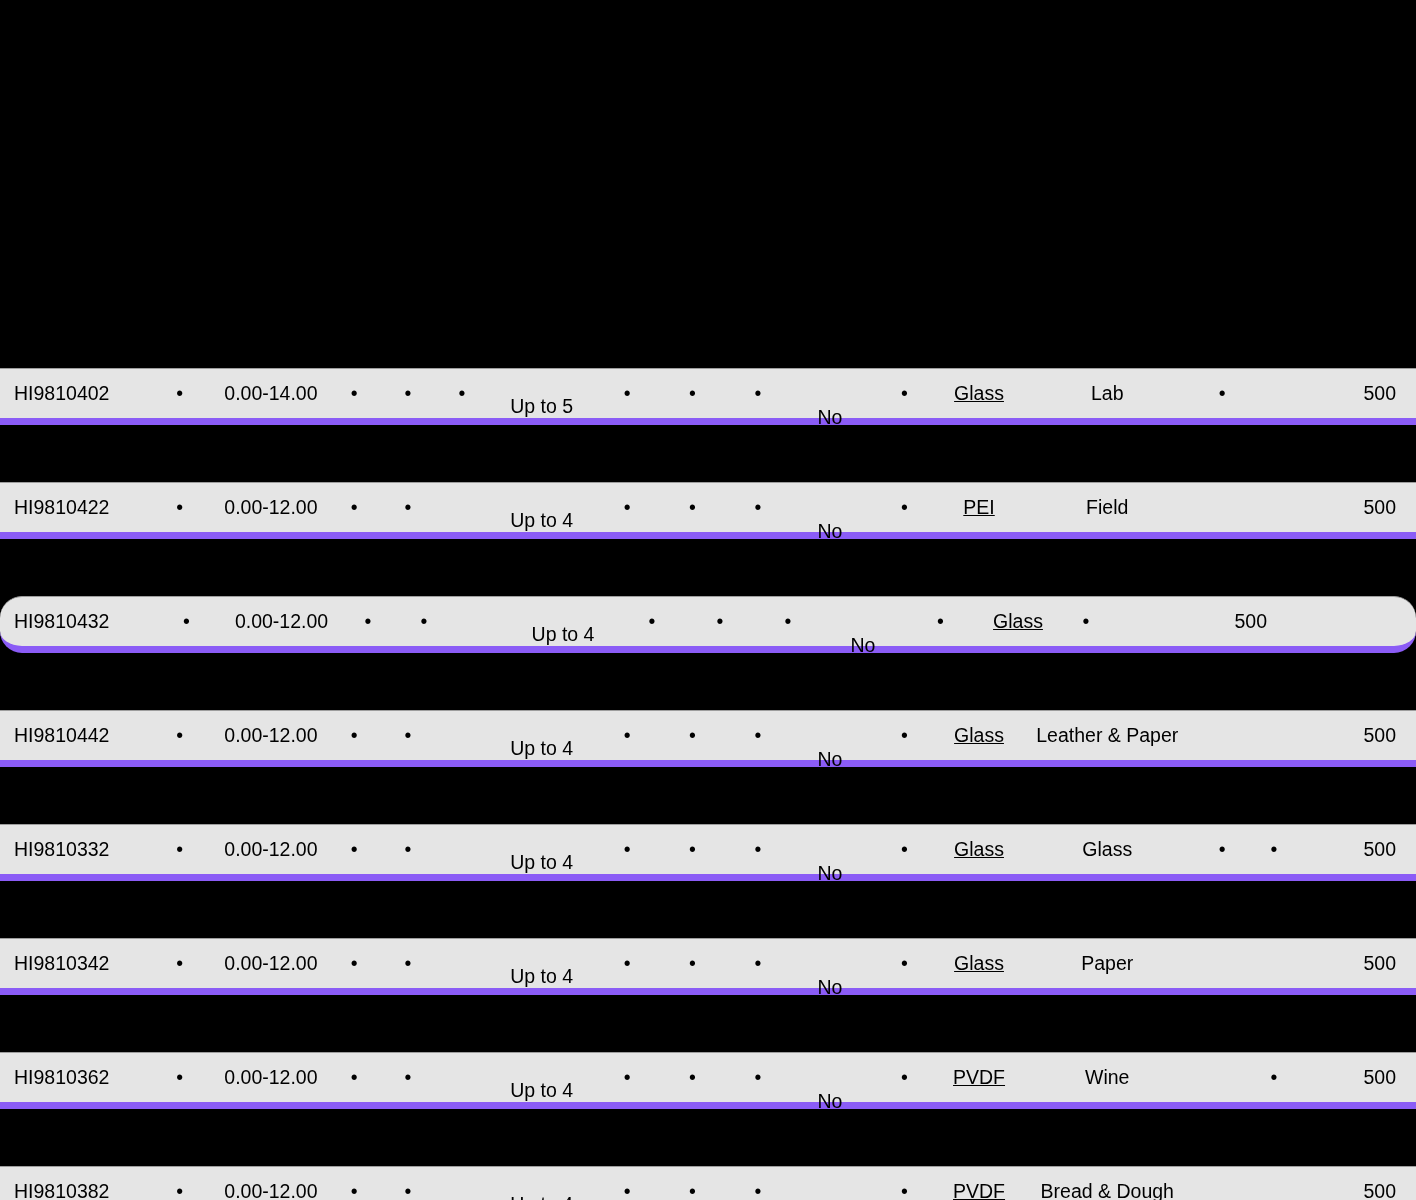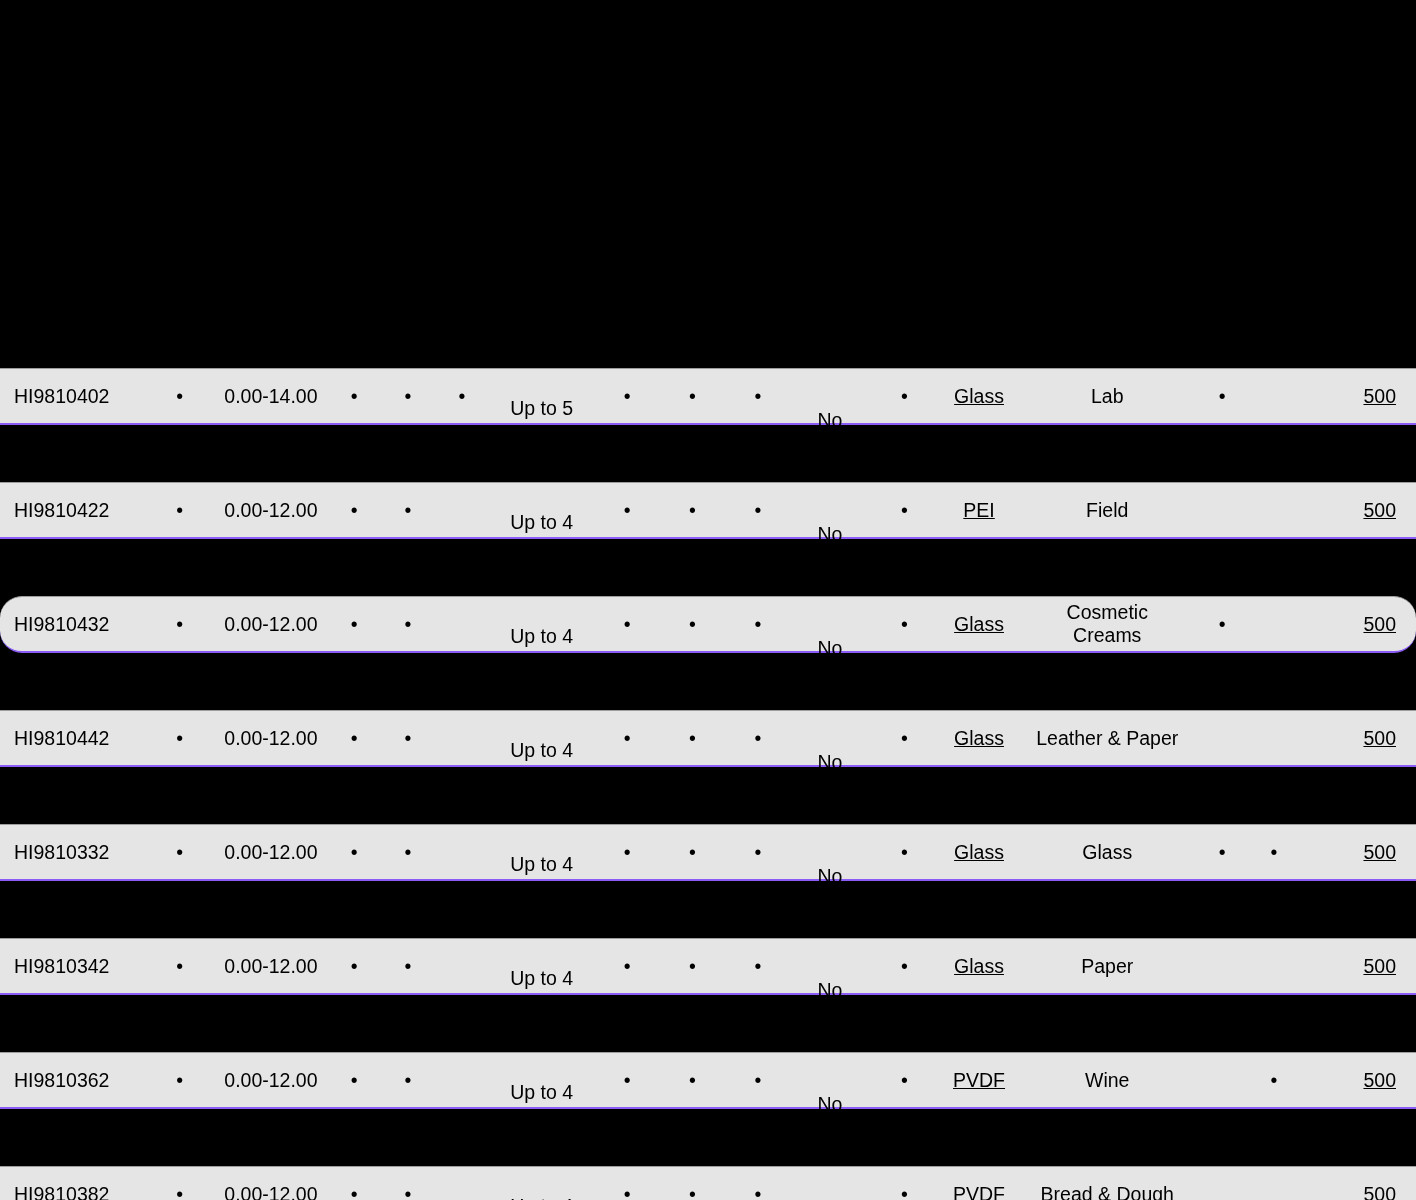--- a/index.html
+++ b/index.html
@@ -25,21 +25,21 @@
   }
   .row {
     position: relative;
     box-sizing: border-box;
     width: 1416px;
     background: #e5e5e5;
     color: #000000;
     display: flex;
     align-items: center;
     border-top: 1px solid #9d9d9d;
-    border-bottom: 2px solid #8b5cf6;
+    border-bottom: 7px solid #8b5cf6;
     font-size: 19.5px;
   }
   .row.h-single { height: 57px; }
   .row.h-double { height: 57px; border-radius: 22px; }
   .gap {
     height: 57px;
     background: #000000;
   }
   .cell {
     box-sizing: border-box;
@@ -62,21 +62,21 @@
   .c-points  { width: 110px; margin-top: 25px; }
   .c-d5      { width: 68px; }
   .c-d6      { width: 68px; }
   .c-d7      { width: 68px; }
   .c-usb     { width: 82px; margin-top: 48px; }
   .c-d8      { width: 73px; }
   .c-body    { width: 82px; text-decoration: underline; }
   .c-app     { width: 185px; }
   .c-d9      { width: 54px; }
   .c-d10     { width: 54px; }
-  .c-count   { width: 120px; text-align: right; padding-right: 20px; text-decoration: underline; }
+  .c-count   { width: 120px; text-align: right; padding-right: 20px; }
   .two-line {
     display: block;
     line-height: 1.18;
   }
 </style>
 </head>
 <body>
 
 <div id="sheet">
 
@@ -133,24 +133,20 @@
     <div class="cell c-d2">•</div>
     <div class="cell c-d3">•</div>
     <div class="cell c-d4"></div>
     <div class="cell c-points">Up to 4</div>
     <div class="cell c-d5">•</div>
     <div class="cell c-d6">•</div>
     <div class="cell c-d7">•</div>
     <div class="cell c-usb">No</div>
     <div class="cell c-d8">•</div>
     <div class="cell c-body">Glass</div>
-    <div class="cell c-app wrap">
-      <span class="two-line">Cosmetic</span>
-      <span class="two-line">Creams</span>
-    </div>
     <div class="cell c-d9">•</div>
     <div class="cell c-d10"></div>
     <div class="cell c-count">500</div>
   </div>
 
   <div class="gap"></div>
 
   <div class="row h-single">
     <div class="cell c-model">HI9810442</div>
     <div class="cell c-d1">•</div>

